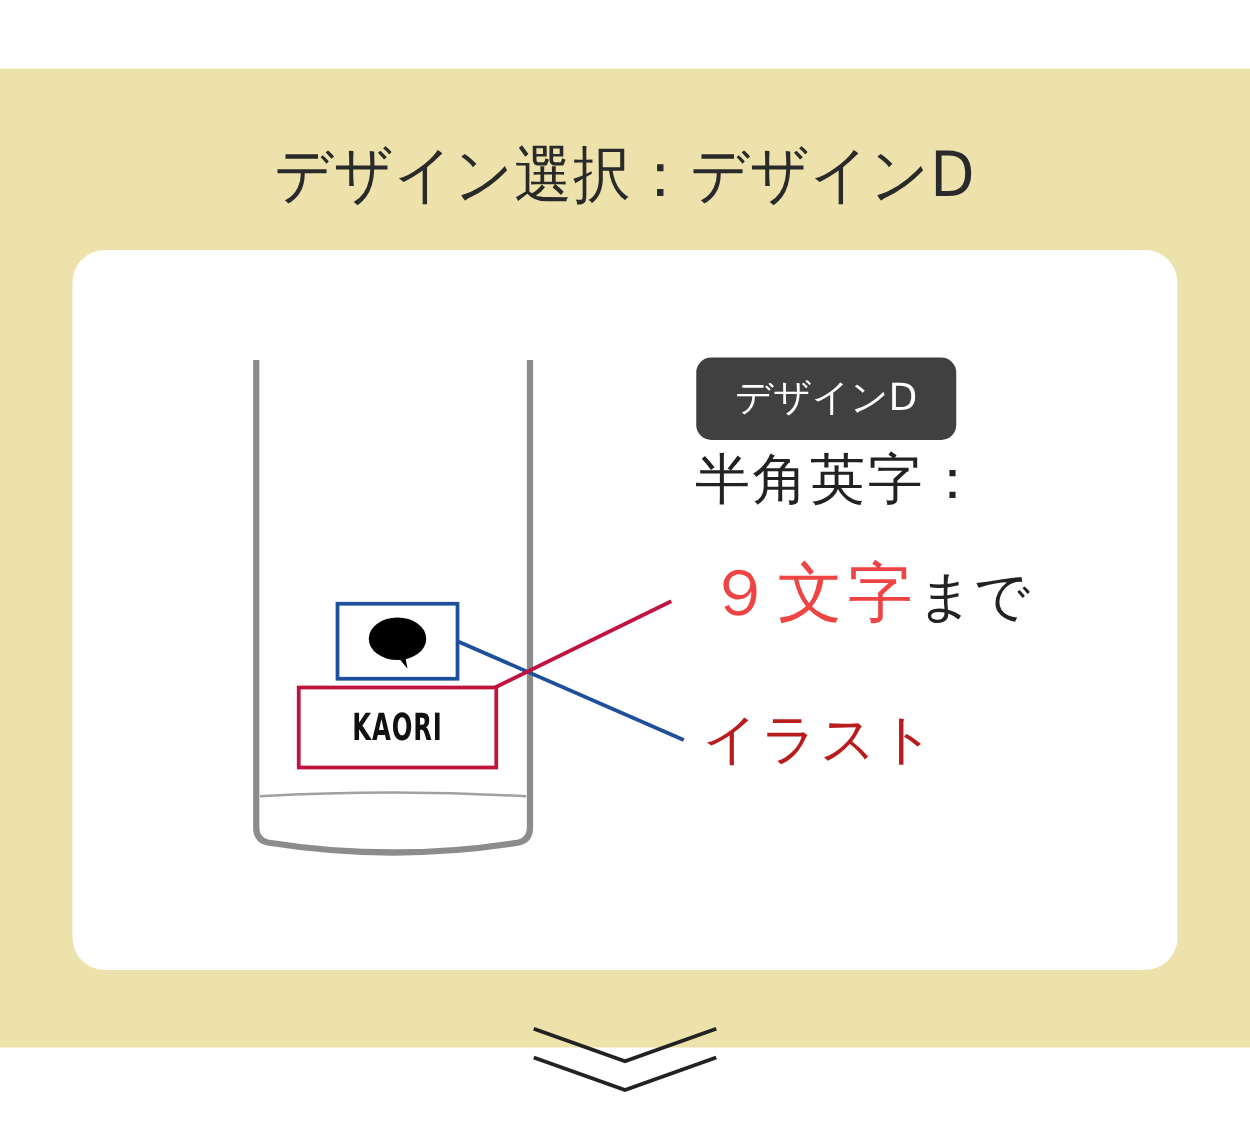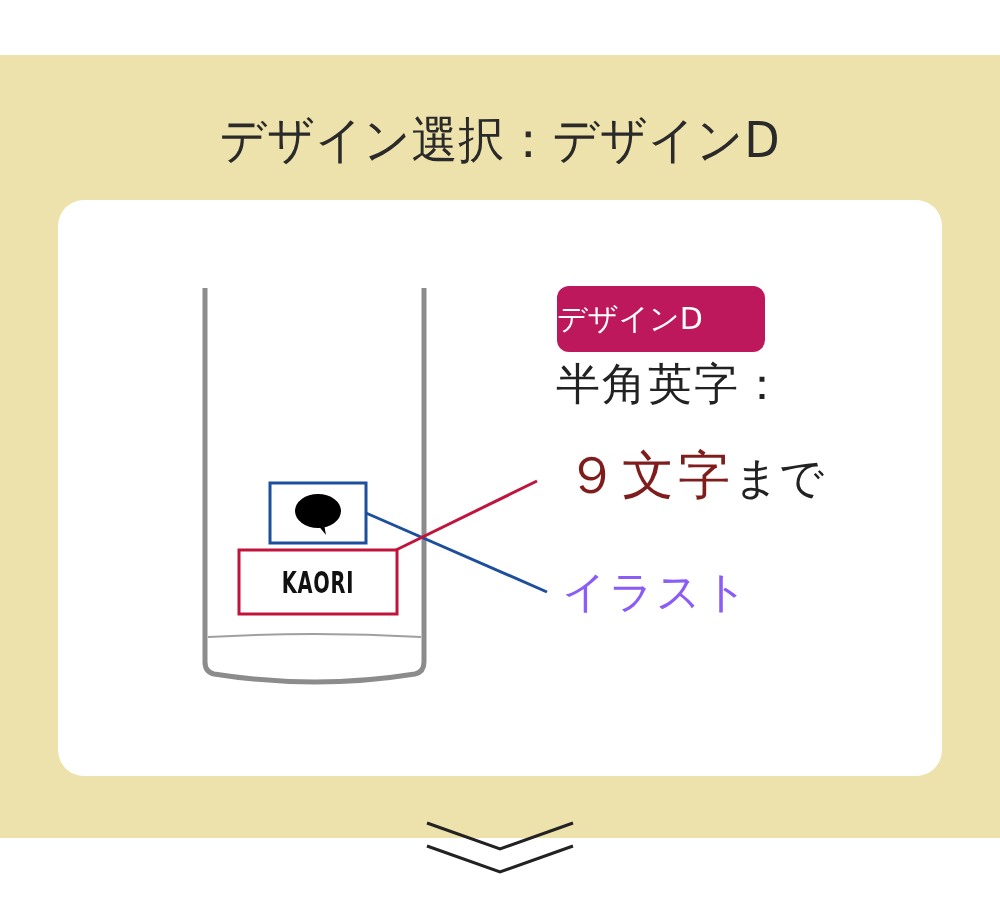--- a/index.html
+++ b/index.html
@@ -16,34 +16,34 @@
       position: absolute; left: 0; top: 100px; width: 1000px; text-align: center;
       font-size: 50px; color: #2a2a2a; letter-spacing: 1px; line-height: 80px;
       transform: scaleX(0.92);
     }
     .card {
       position: absolute; left: 58px; top: 200px; width: 884px; height: 576px;
       background: #ffffff; border-radius: 26px;
     }
     .badge {
       position: absolute; left: 557px; top: 286px; width: 208px; height: 66px;
-      background: #be185d; border-radius: 12px; color: #ffffff;
-      font-size: 30px; line-height: 66px; 
+      background: #404040; border-radius: 12px; color: #ffffff;
+      font-size: 30px; line-height: 66px; text-align: center;
     }
     .line1 {
       position: absolute; left: 556px; top: 352px; font-size: 44px; color: #222;
       line-height: 64px; letter-spacing: 2px;
     }
     .line2 {
       position: absolute; left: 566px; top: 440px; font-size: 44px; color: #222;
       line-height: 70px;
     }
-    .line2 .red { color: #7f1d1d; font-size: 52px; letter-spacing: 4px; }
+    .line2 .red { color: #ef4444; font-size: 52px; letter-spacing: 4px; }
     .illust-label {
-      position: absolute; left: 562px; top: 560px; font-size: 44px; color: #8b5cf6;
+      position: absolute; left: 562px; top: 560px; font-size: 44px; color: #b91c1c;
       line-height: 64px; letter-spacing: 2px;
     }
     svg.diagram { position: absolute; left: 0; top: 0; }
     .name-text {
       position: absolute; left: 238px; top: 552px; width: 160px; height: 62px;
       text-align: center; line-height: 62px; font-size: 30px; font-weight: bold;
       font-family: "DejaVu Sans Condensed", "DejaVu Sans", sans-serif;
       color: #111; transform: scaleX(0.72); letter-spacing: 1px;
     }
   </style>

